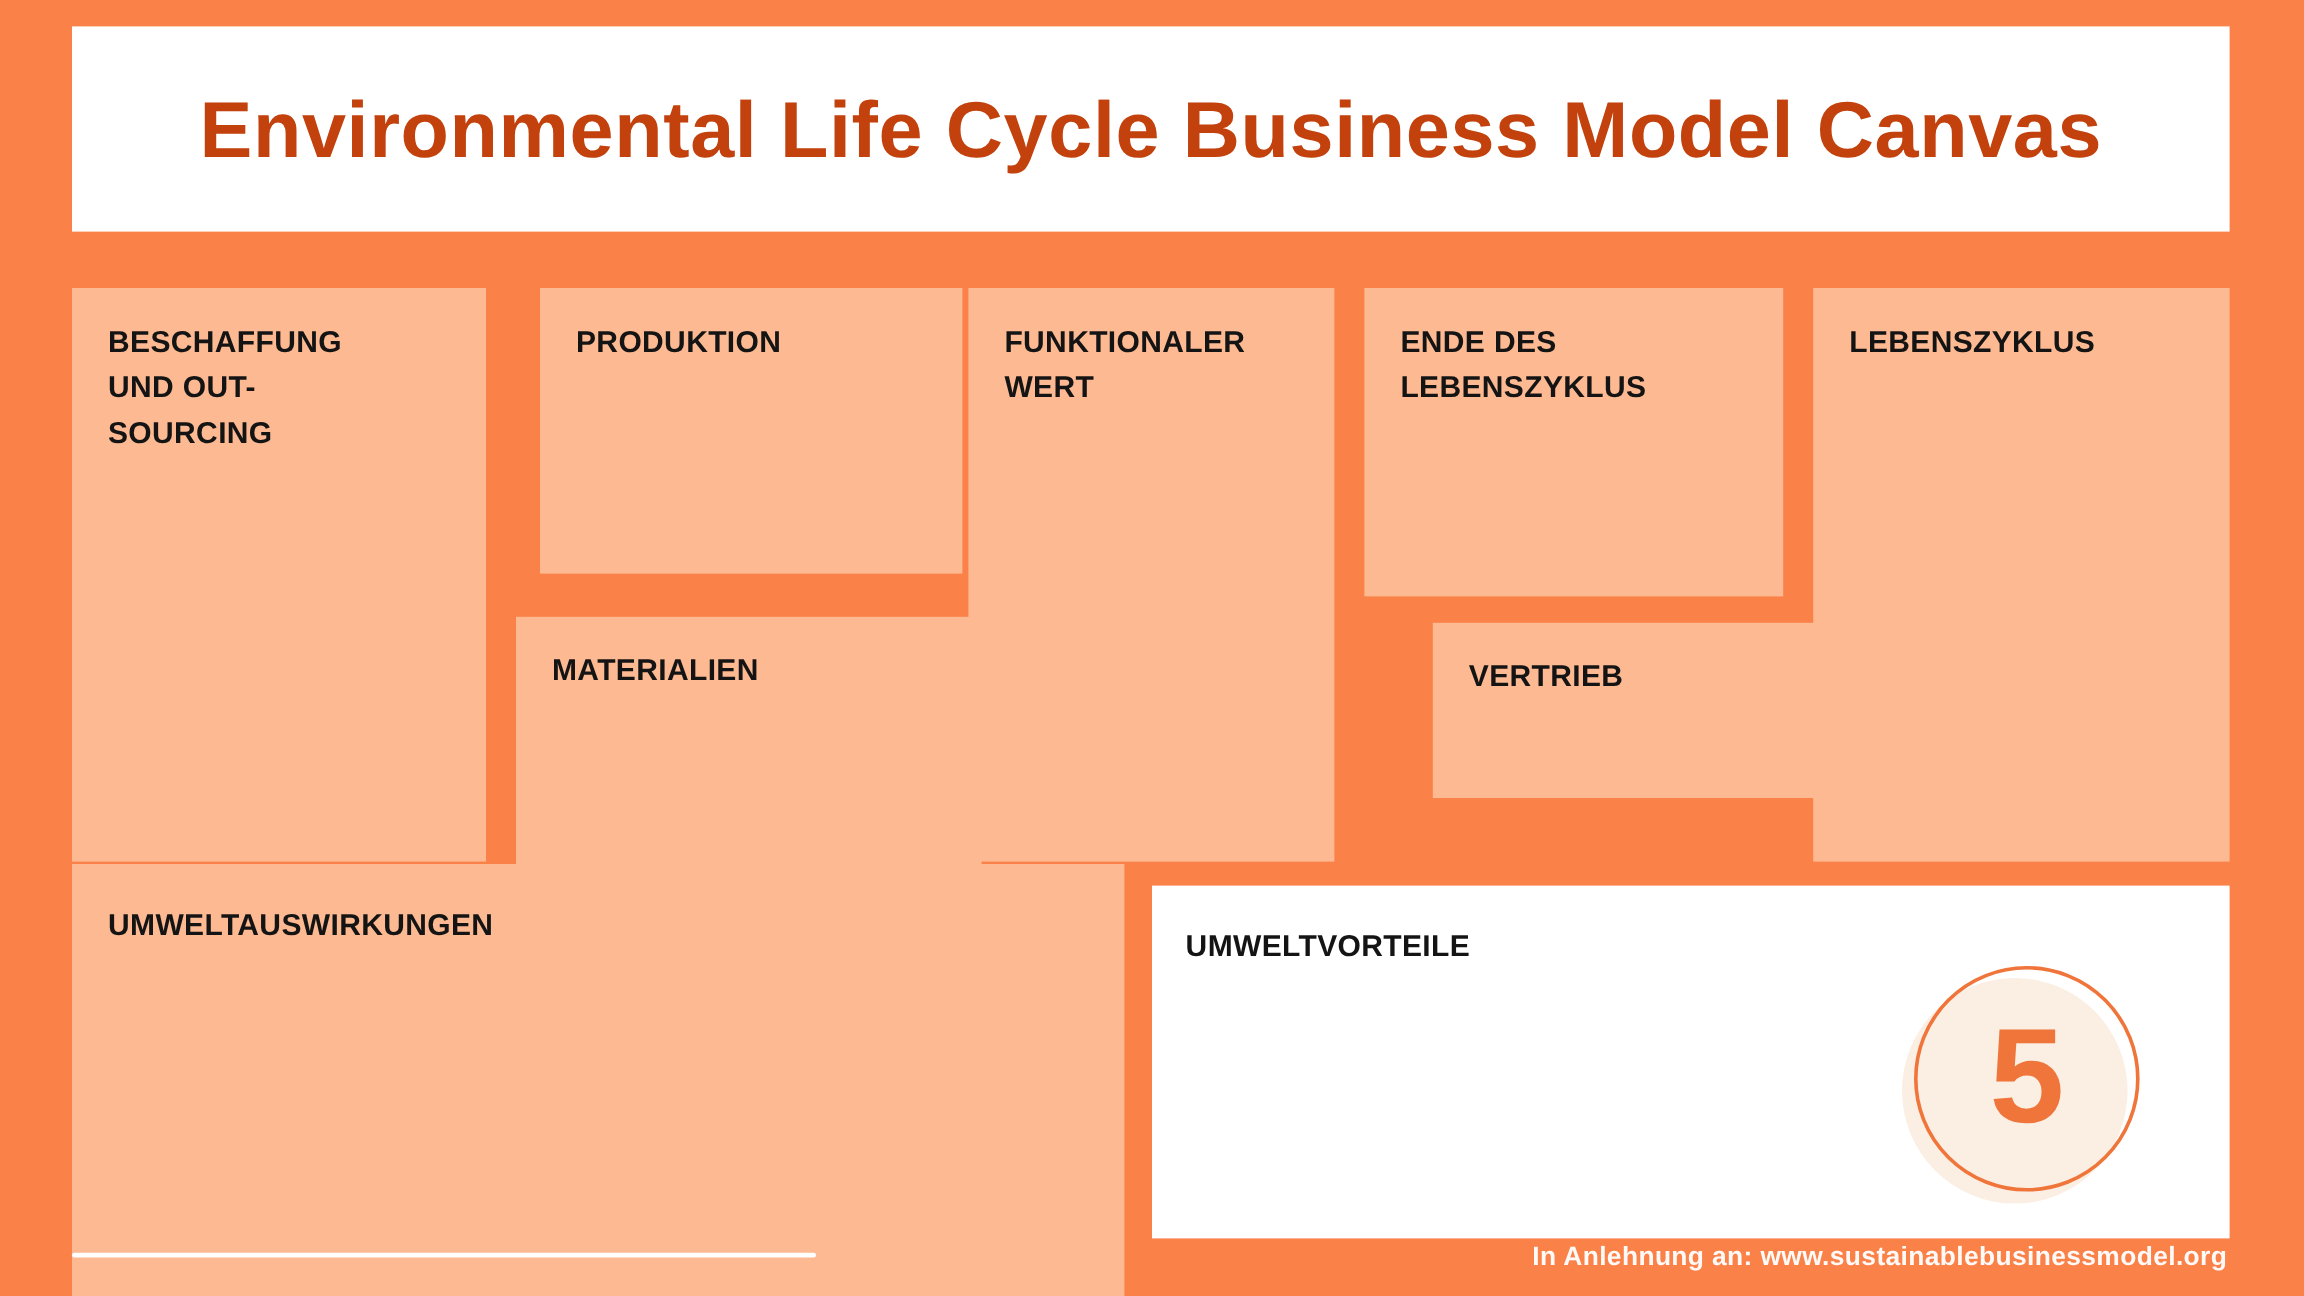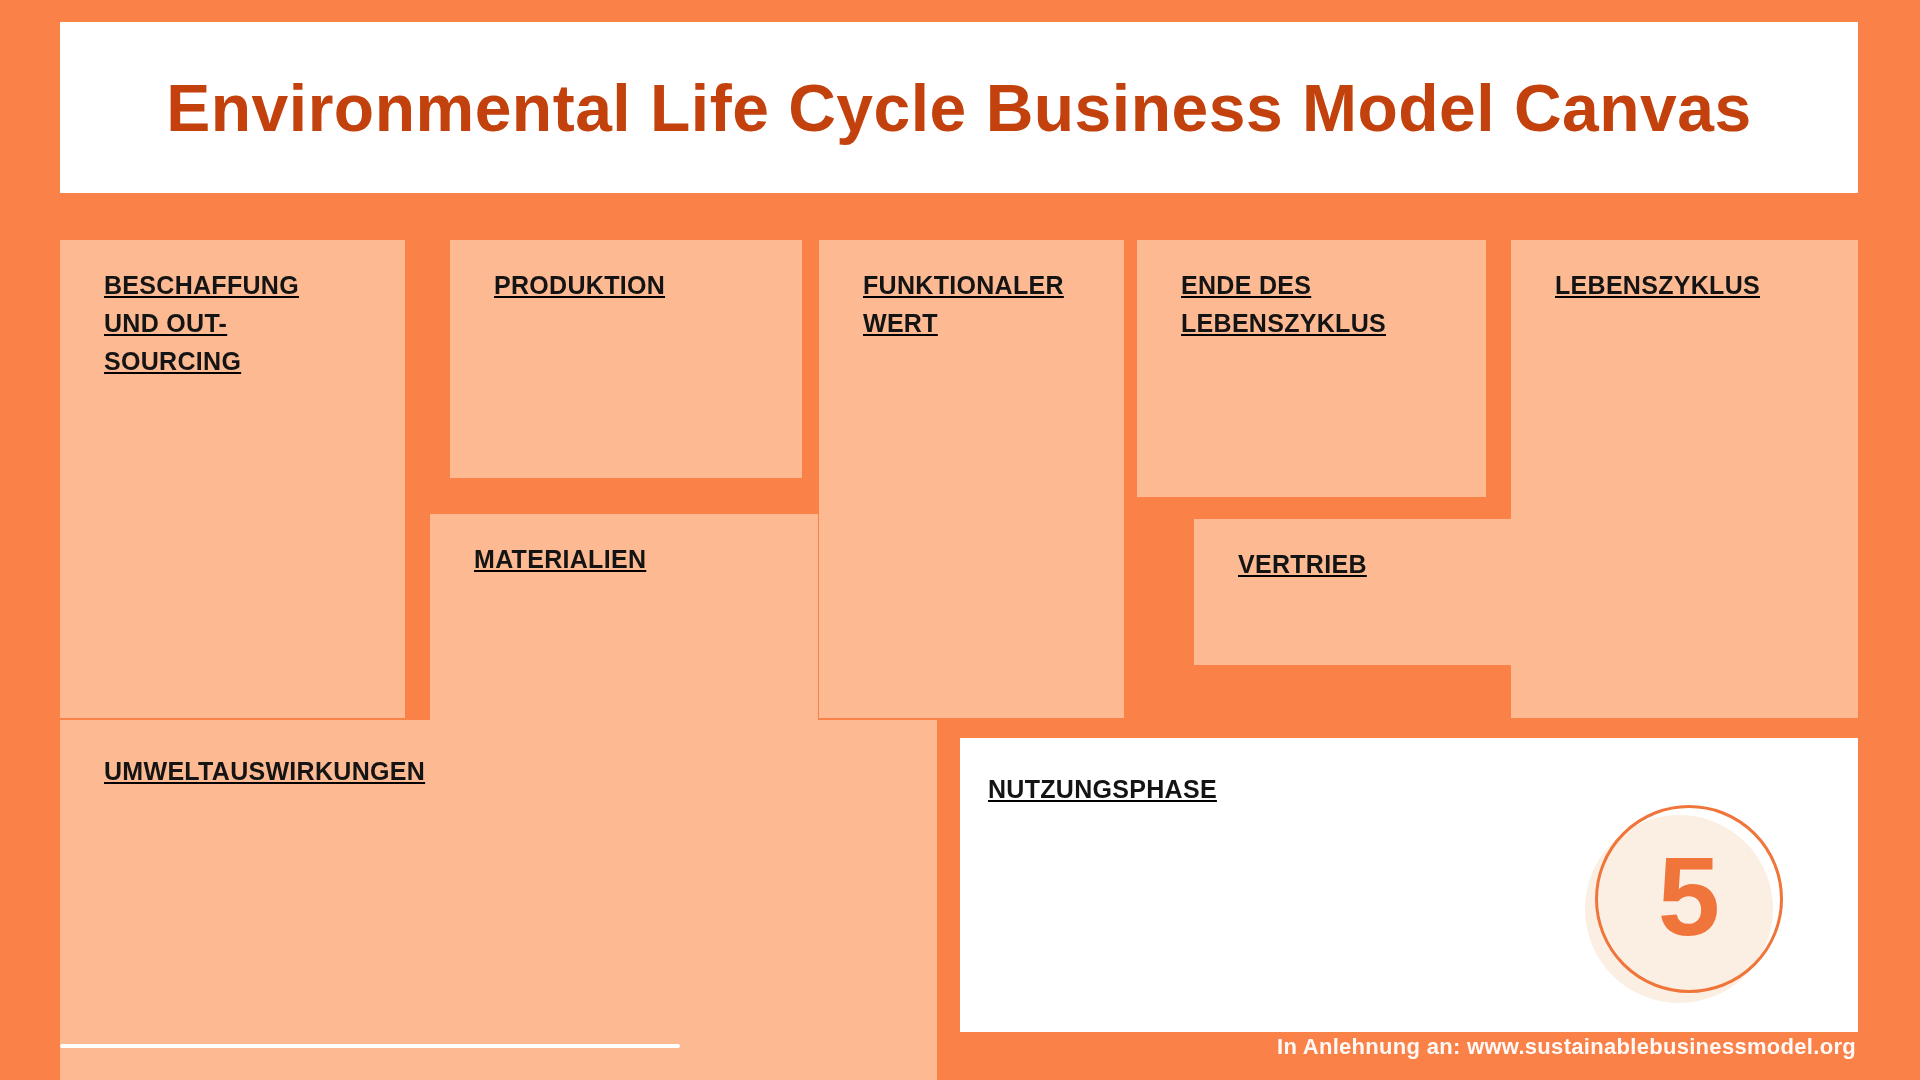--- a/index.html
+++ b/index.html
@@ -28,37 +28,36 @@
     font-size: 66px;
     font-weight: 600;
     letter-spacing: 0.5px;
     color: #c2410c;
     white-space: nowrap;
   }
   .box {
     position: absolute;
     background: #FCB992;
     box-sizing: border-box;
-    padding: 26px 44px;
-    text-decoration: underline;
+    padding: 26px 30px;
   }
   .box.white { background: #FFFFFF; }
   .box .label {
     font-size: 25px;
     font-weight: 700;
     line-height: 38px;
     color: #141414;
     letter-spacing: 0.3px;
     white-space: pre-line;
   }
   
   #box-beschaffung        { left: 60px;   top: 240px; width: 345px; height: 478px; }
   #box-produktion         { left: 430px;  top: 240px; width: 352px; height: 238px; margin-left: 20px; }
   #box-materialien        { left: 430px;  top: 514px; width: 388px; height: 220px; }
-  #box-funktionaler-wert  { left: 807px;  top: 240px; width: 305px; height: 478px; margin-left: 12px; }
+  #box-funktionaler-wert  { left: 807px;  top: 240px; width: 305px; height: 478px; }
   #box-ende               { left: 1137px; top: 240px; width: 349px; height: 257px; }
   #box-vertrieb           { left: 1194px; top: 519px; width: 349px; height: 146px; }
   #box-nutzungsphase      { left: 1511px; top: 240px; width: 347px; height: 478px; }
   
   #box-umweltauswirkungen { left: 60px;  top: 720px; width: 877px; height: 374px; padding-top: 32px; }
   #box-umweltvorteile     { left: 960px; top: 738px; width: 898px; height: 294px; padding-top: 32px; padding-left: 28px; }
 
   
   .badge-fill {
     position: absolute;
@@ -142,21 +141,21 @@
 
   <div class="box" id="box-nutzungsphase">
     <div class="label">LEBENSZYKLUS</div>
   </div>
 
   <div class="box" id="box-umweltauswirkungen">
     <div class="label">UMWELTAUSWIRKUNGEN</div>
   </div>
 
   <div class="box white" id="box-umweltvorteile">
-    <div class="label">NUTZUNGSPHASE</div>
+    <div class="label">UMWELTVORTEILE</div>
   </div>
 
   <div class="badge-fill"></div>
   <div class="badge-ring">
     <div class="num">5</div>
   </div>
 
   <div class="underline-rule"></div>
 
   <div class="footer-attribution">In Anlehnung an: www.sustainablebusinessmodel.org</div>

